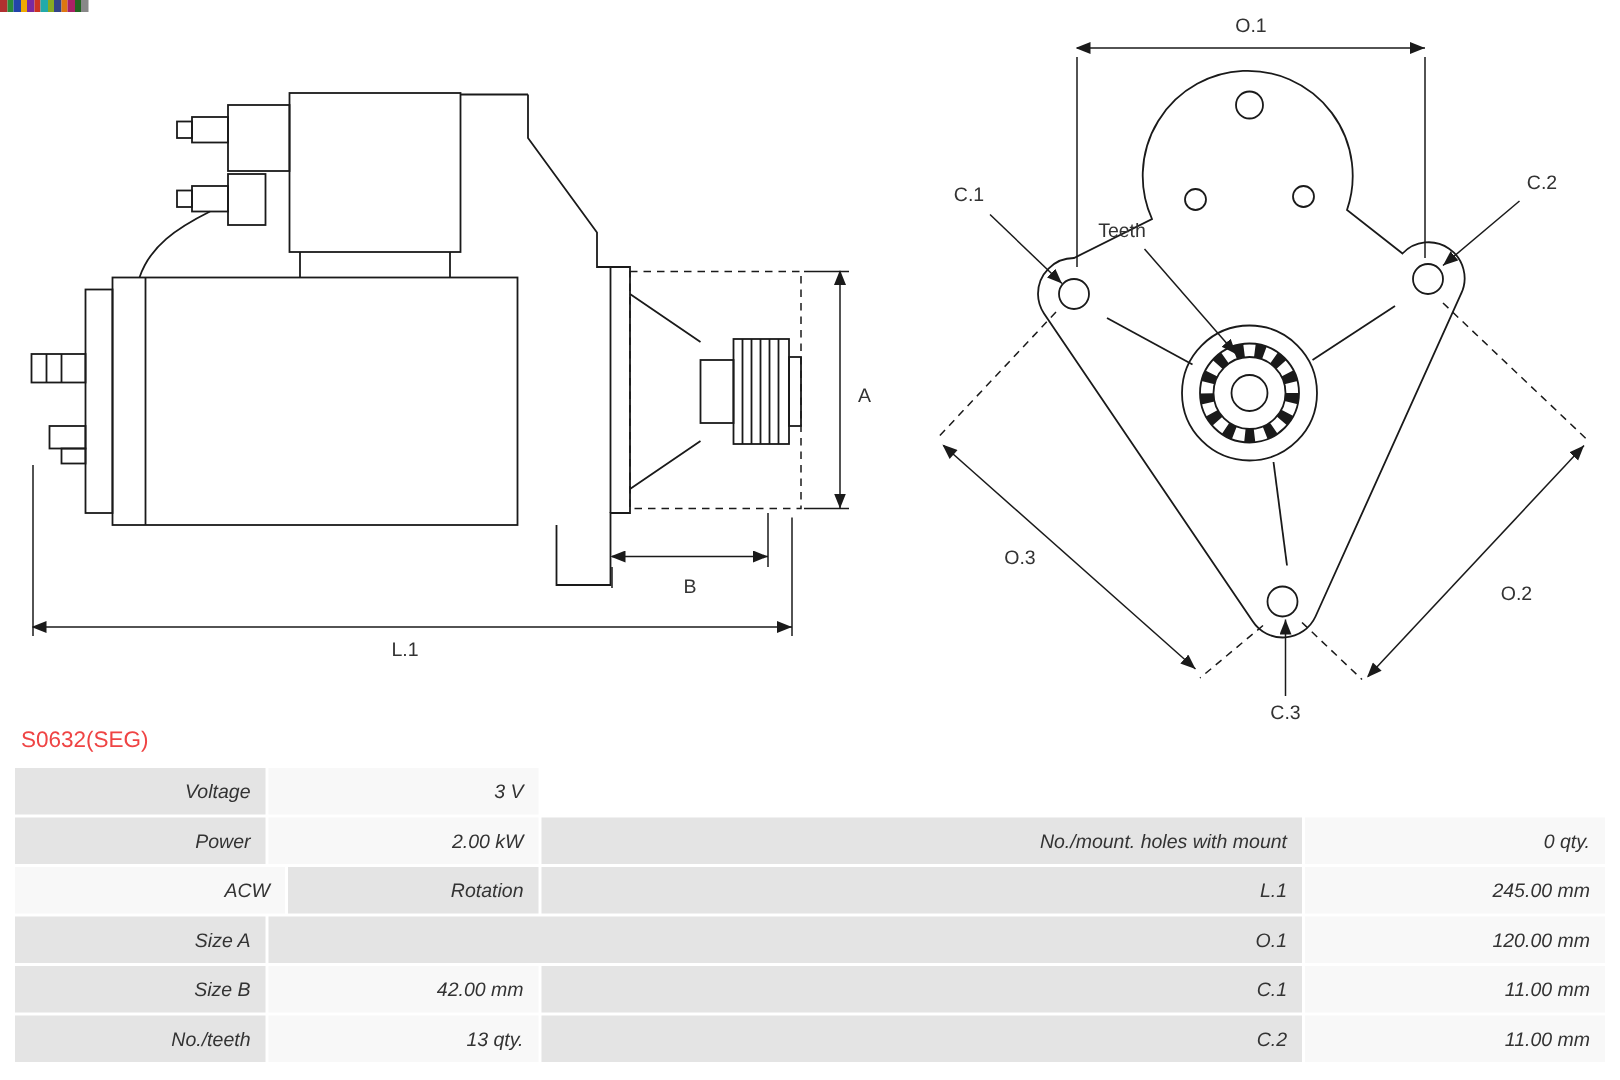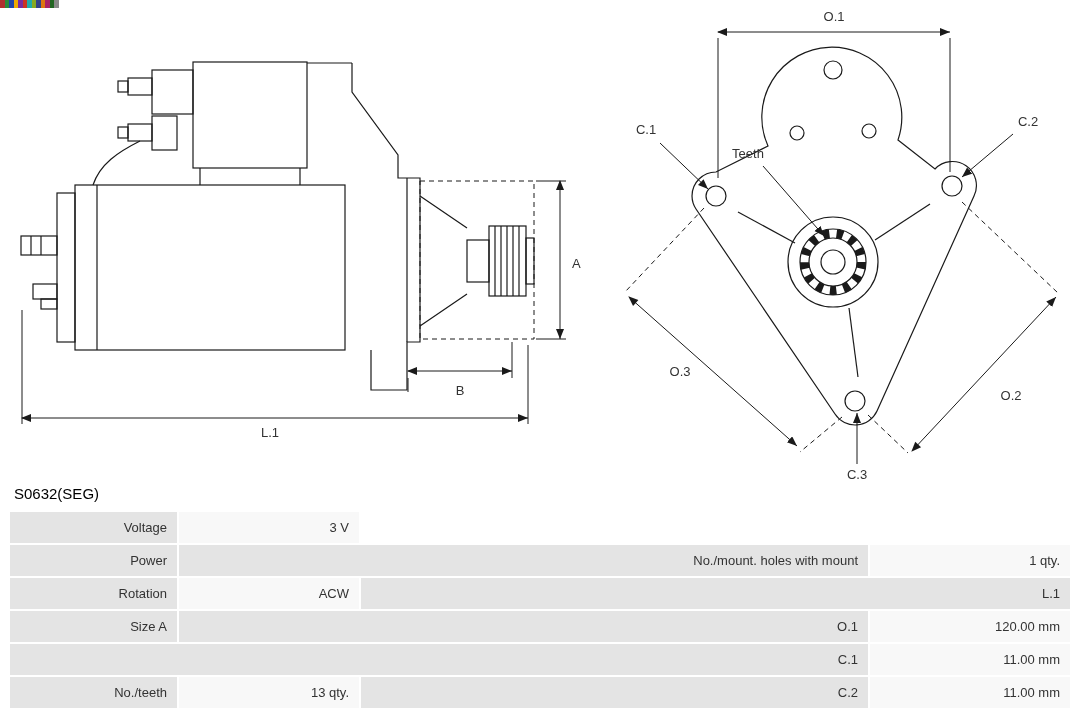--- a/index.html
+++ b/index.html
@@ -4,24 +4,24 @@
 <style>
   html,body{margin:0;padding:0;}
   body{
     width:1080px;height:720px;background:#ffffff;
     font-family:"Liberation Sans",sans-serif;overflow:hidden;
   }
   .drawing{width:1080px;height:482px;position:relative;}
   .drawing svg{display:block;}
   svg text{font-family:"Liberation Sans",sans-serif;font-size:13px;fill:#333;}
   .part-number{
-    color:#000000;font-size:15px;line-height:20px;
+    color:#ef4444;font-size:15px;line-height:20px;
     padding:2px 0 8px 14px;
   }
-  .spec-table{padding:0 10px;}
+  .spec-table{padding:0 10px;font-style:italic;}
   .spec-row{display:flex;gap:2px;margin-bottom:2px;}
   .cell{
     height:31px;line-height:31px;box-sizing:border-box;
     padding:0 10px;font-size:13px;color:#333;text-align:right;
     white-space:nowrap;overflow:hidden;
   }
   .cell.lbl{background:#e4e4e4;}
   .cell.val{background:#f8f8f8;}
   .col1{width:167px;}
   .col2{width:180px;}
@@ -181,34 +181,38 @@
 
 <div class="part-number">S0632(SEG)</div>
 
 <div class="spec-table">
   <div class="spec-row">
     <div class="cell lbl col1">Voltage</div>
     <div class="cell val col2">3 V</div>
   </div>
   <div class="spec-row">
     <div class="cell lbl col1">Power</div>
+    <div class="cell val col2">2.00 kW</div>
     <div class="cell lbl col3">No./mount. holes with mount</div>
-    <div class="cell val col4">1 qty.</div>
-  </div>
-  <div class="spec-row">
+    <div class="cell val col4">0 qty.</div>
+  </div>
+  <div class="spec-row">
+    <div class="cell val col2">ACW</div>
     <div class="cell lbl col1">Rotation</div>
-    <div class="cell val col2">ACW</div>
     <div class="cell lbl col3">L.1</div>
+    <div class="cell val col4">245.00 mm</div>
   </div>
   <div class="spec-row">
     <div class="cell lbl col1">Size A</div>
     <div class="cell lbl col3">O.1</div>
     <div class="cell val col4">120.00 mm</div>
   </div>
   <div class="spec-row">
+    <div class="cell lbl col1">Size B</div>
+    <div class="cell val col2">42.00 mm</div>
     <div class="cell lbl col3">C.1</div>
     <div class="cell val col4">11.00 mm</div>
   </div>
   <div class="spec-row">
     <div class="cell lbl col1">No./teeth</div>
     <div class="cell val col2">13 qty.</div>
     <div class="cell lbl col3">C.2</div>
     <div class="cell val col4">11.00 mm</div>
   </div>
 </div>

